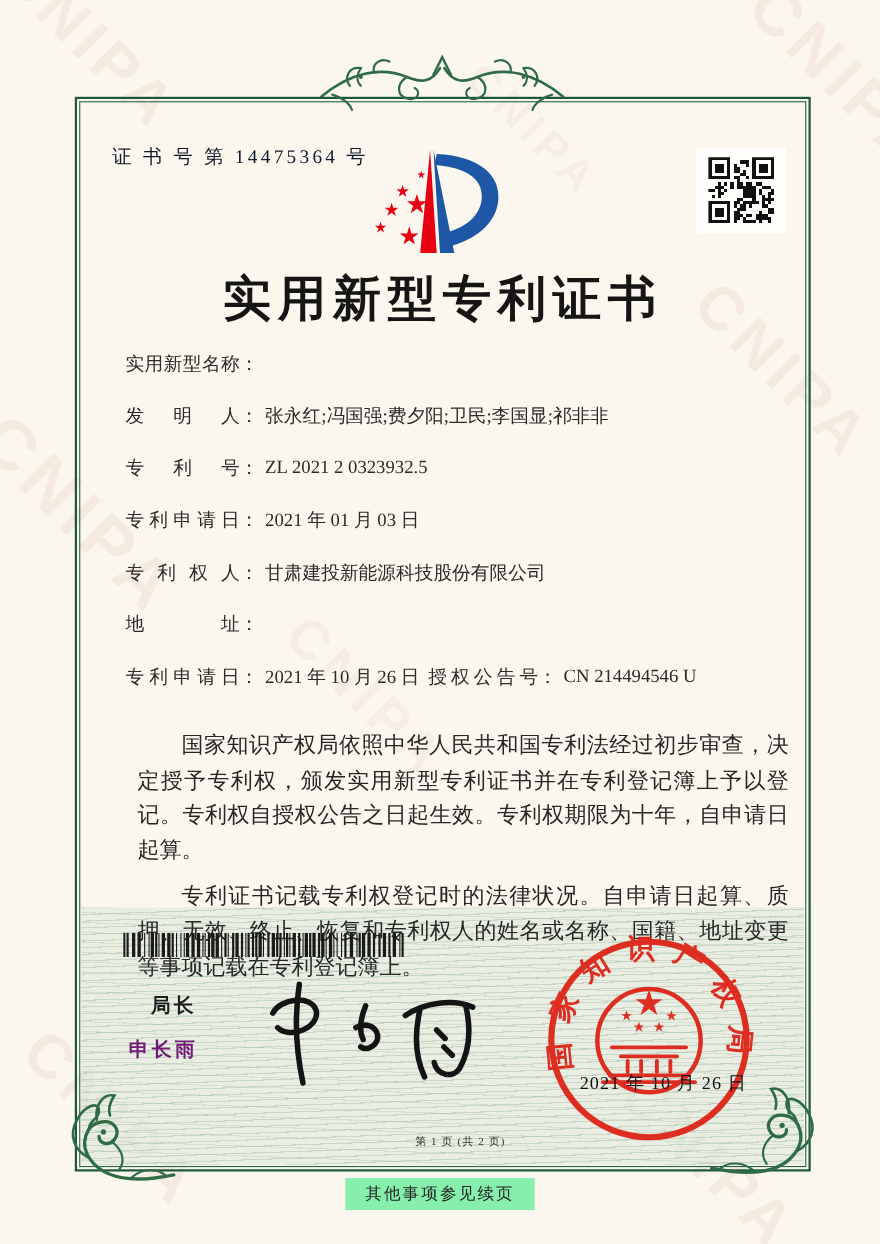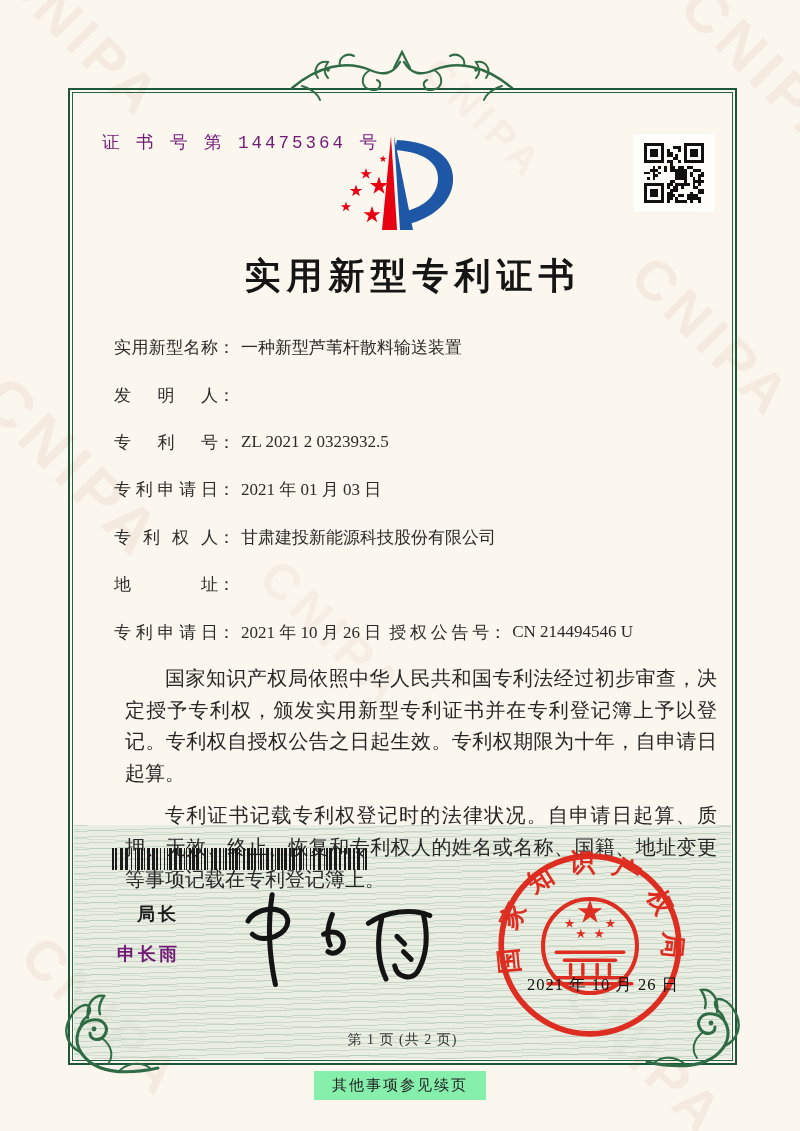--- a/index.html
+++ b/index.html
@@ -15,29 +15,29 @@
   .frame-inner{position:absolute;left:2px;top:2px;right:2px;bottom:2px;border:1px solid #236245;}
   .wavy-band{position:absolute;left:4px;right:4px;bottom:4px;top:735px;
       background-color:rgba(216,230,216,0.55);
       background-image:repeating-linear-gradient(178deg, rgba(122,163,134,0.30) 0 1px, rgba(255,255,255,0) 1px 6px),
                        repeating-linear-gradient(182deg, rgba(122,163,134,0.18) 0 1px, rgba(255,255,255,0) 1px 9px);}
 
   .ornament{position:absolute;z-index:3;color:#2f6c46;}
   .ornament svg{display:block;}
 
   
-  .cert-no{position:absolute;left:32px;top:40px;font-size:17.5px;letter-spacing:3px;color:#701a75;white-space:pre;font-family:Liberation Mono, monospace;}
+  .cert-no{position:absolute;left:32px;top:40px;font-size:17.5px;letter-spacing:3px;color:#0f172a;white-space:pre;}
   .qr-pad{position:absolute;left:563px;top:44px;width:82px;height:78px;background:#fffefb;
           display:flex;align-items:center;justify-content:center;box-shadow:0 0 2px rgba(0,0,0,0.04);}
   .logo{position:absolute;left:263px;top:38px;}
-  .title{position:absolute;left:0;top:152px;width:100%;margin:10px;text-align:center;
-         font-size:36px;font-weight:bold;letter-spacing:6px;color:#151515;}
-
-  
-  .fields{position:absolute;left:44px;top:234px;width:618px;}
+  .title{position:absolute;left:0;top:152px;width:100%;margin:0;text-align:center;
+         font-size:44px;font-weight:bold;letter-spacing:6px;color:#151515;}
+
+  
+  .fields{position:absolute;left:44px;top:217px;width:618px;}
   .field-row{height:47.4px;display:flex;align-items:center;font-size:17px;color:#2a2a2a;}
   .flabel{display:inline-block;width:104px;text-align:justify;text-align-last:justify;}
   .fcolon{display:inline-block;margin-right:6px;}
   .fvalue{white-space:pre;}
   .grant-pair{margin-left:8px;display:flex;align-items:center;}
   .grant-pair .flabel{width:100px;}
 
   
   .paras{position:absolute;left:44px;top:562px;width:614px;}
   .paras p{margin:11px;font-size:20px;line-height:31.6px;text-align:justify;text-indent:2em;color:#262626;}
@@ -45,21 +45,21 @@
   
   .barcode{position:absolute;left:42px;top:758px;}
   .signer-title{position:absolute;left:47px;top:812px;font-family:"Liberation Sans","DejaVu Sans",sans-serif;
                 font-weight:600;font-size:18px;letter-spacing:3px;color:#1d1d1d;margin-left:20px;}
   .signer-name{position:absolute;left:47px;top:852px;font-family:"Liberation Sans","DejaVu Sans",sans-serif;
                font-weight:600;font-size:18px;letter-spacing:3px;color:#701a75;}
   .signature{position:absolute;left:160px;top:796px;}
   .seal{position:absolute;left:423px;top:758px;opacity:0.95;}
   .seal-date{position:absolute;left:433px;top:884px;width:200px;text-align:center;font-size:16.5px;
              letter-spacing:1px;color:#101010;z-index:4;white-space:pre;}
-  .page-num{position:absolute;left:0;top:941px;width:100%;text-align:center;font-size:14px;color:#333;letter-spacing:1px;}
+  .page-num{position:absolute;left:16px;top:941px;width:100%;text-align:center;font-size:10px;color:#333;letter-spacing:1px;}
 
   .footer-note{position:absolute;left:50%;top:1071px;transform:translateX(-50%);background:#86efac;
                padding:5px 18px;font-size:15px;letter-spacing:2px;color:#222;z-index:2;}
 </style>
 </head>
 <body>
 
 <svg width="0" height="0" style="position:absolute" aria-hidden="true">
   <defs>
     <path id="starP" d="M0,-12 L2.69,-3.71 L11.41,-3.71 L4.36,1.42 L7.05,9.71 L0,4.58 L-7.05,9.71 L-4.36,1.42 L-11.41,-3.71 L-2.69,-3.71 Z"></path>
@@ -268,25 +268,25 @@
           <rect x="2" y="16" width="3" height="3" fill="#111"></rect>
         </svg>
     </div>
 
     <h1 class="title">实用新型专利证书</h1>
 
     <div class="fields">
       <div class="field-row">
         <span class="flabel">实用新型名称</span>
           <span class="fcolon">：</span>
-        <span class="fvalue">一种新型芦苇杆散料输送装置</span>
       </div>
       <div class="field-row">
         <span class="flabel">发明人</span>
           <span class="fcolon">：</span>
+        <span class="fvalue">张永红;冯国强;费夕阳;卫民;李国显;祁非非</span>
       </div>
       <div class="field-row">
         <span class="flabel">专利号</span>
           <span class="fcolon">：</span>
         <span class="fvalue">ZL 2021 2 0323932.5</span>
       </div>
       <div class="field-row">
         <span class="flabel">专利申请日</span>
           <span class="fcolon">：</span>
         <span class="fvalue">2021 年 01 月 03 日</span>

